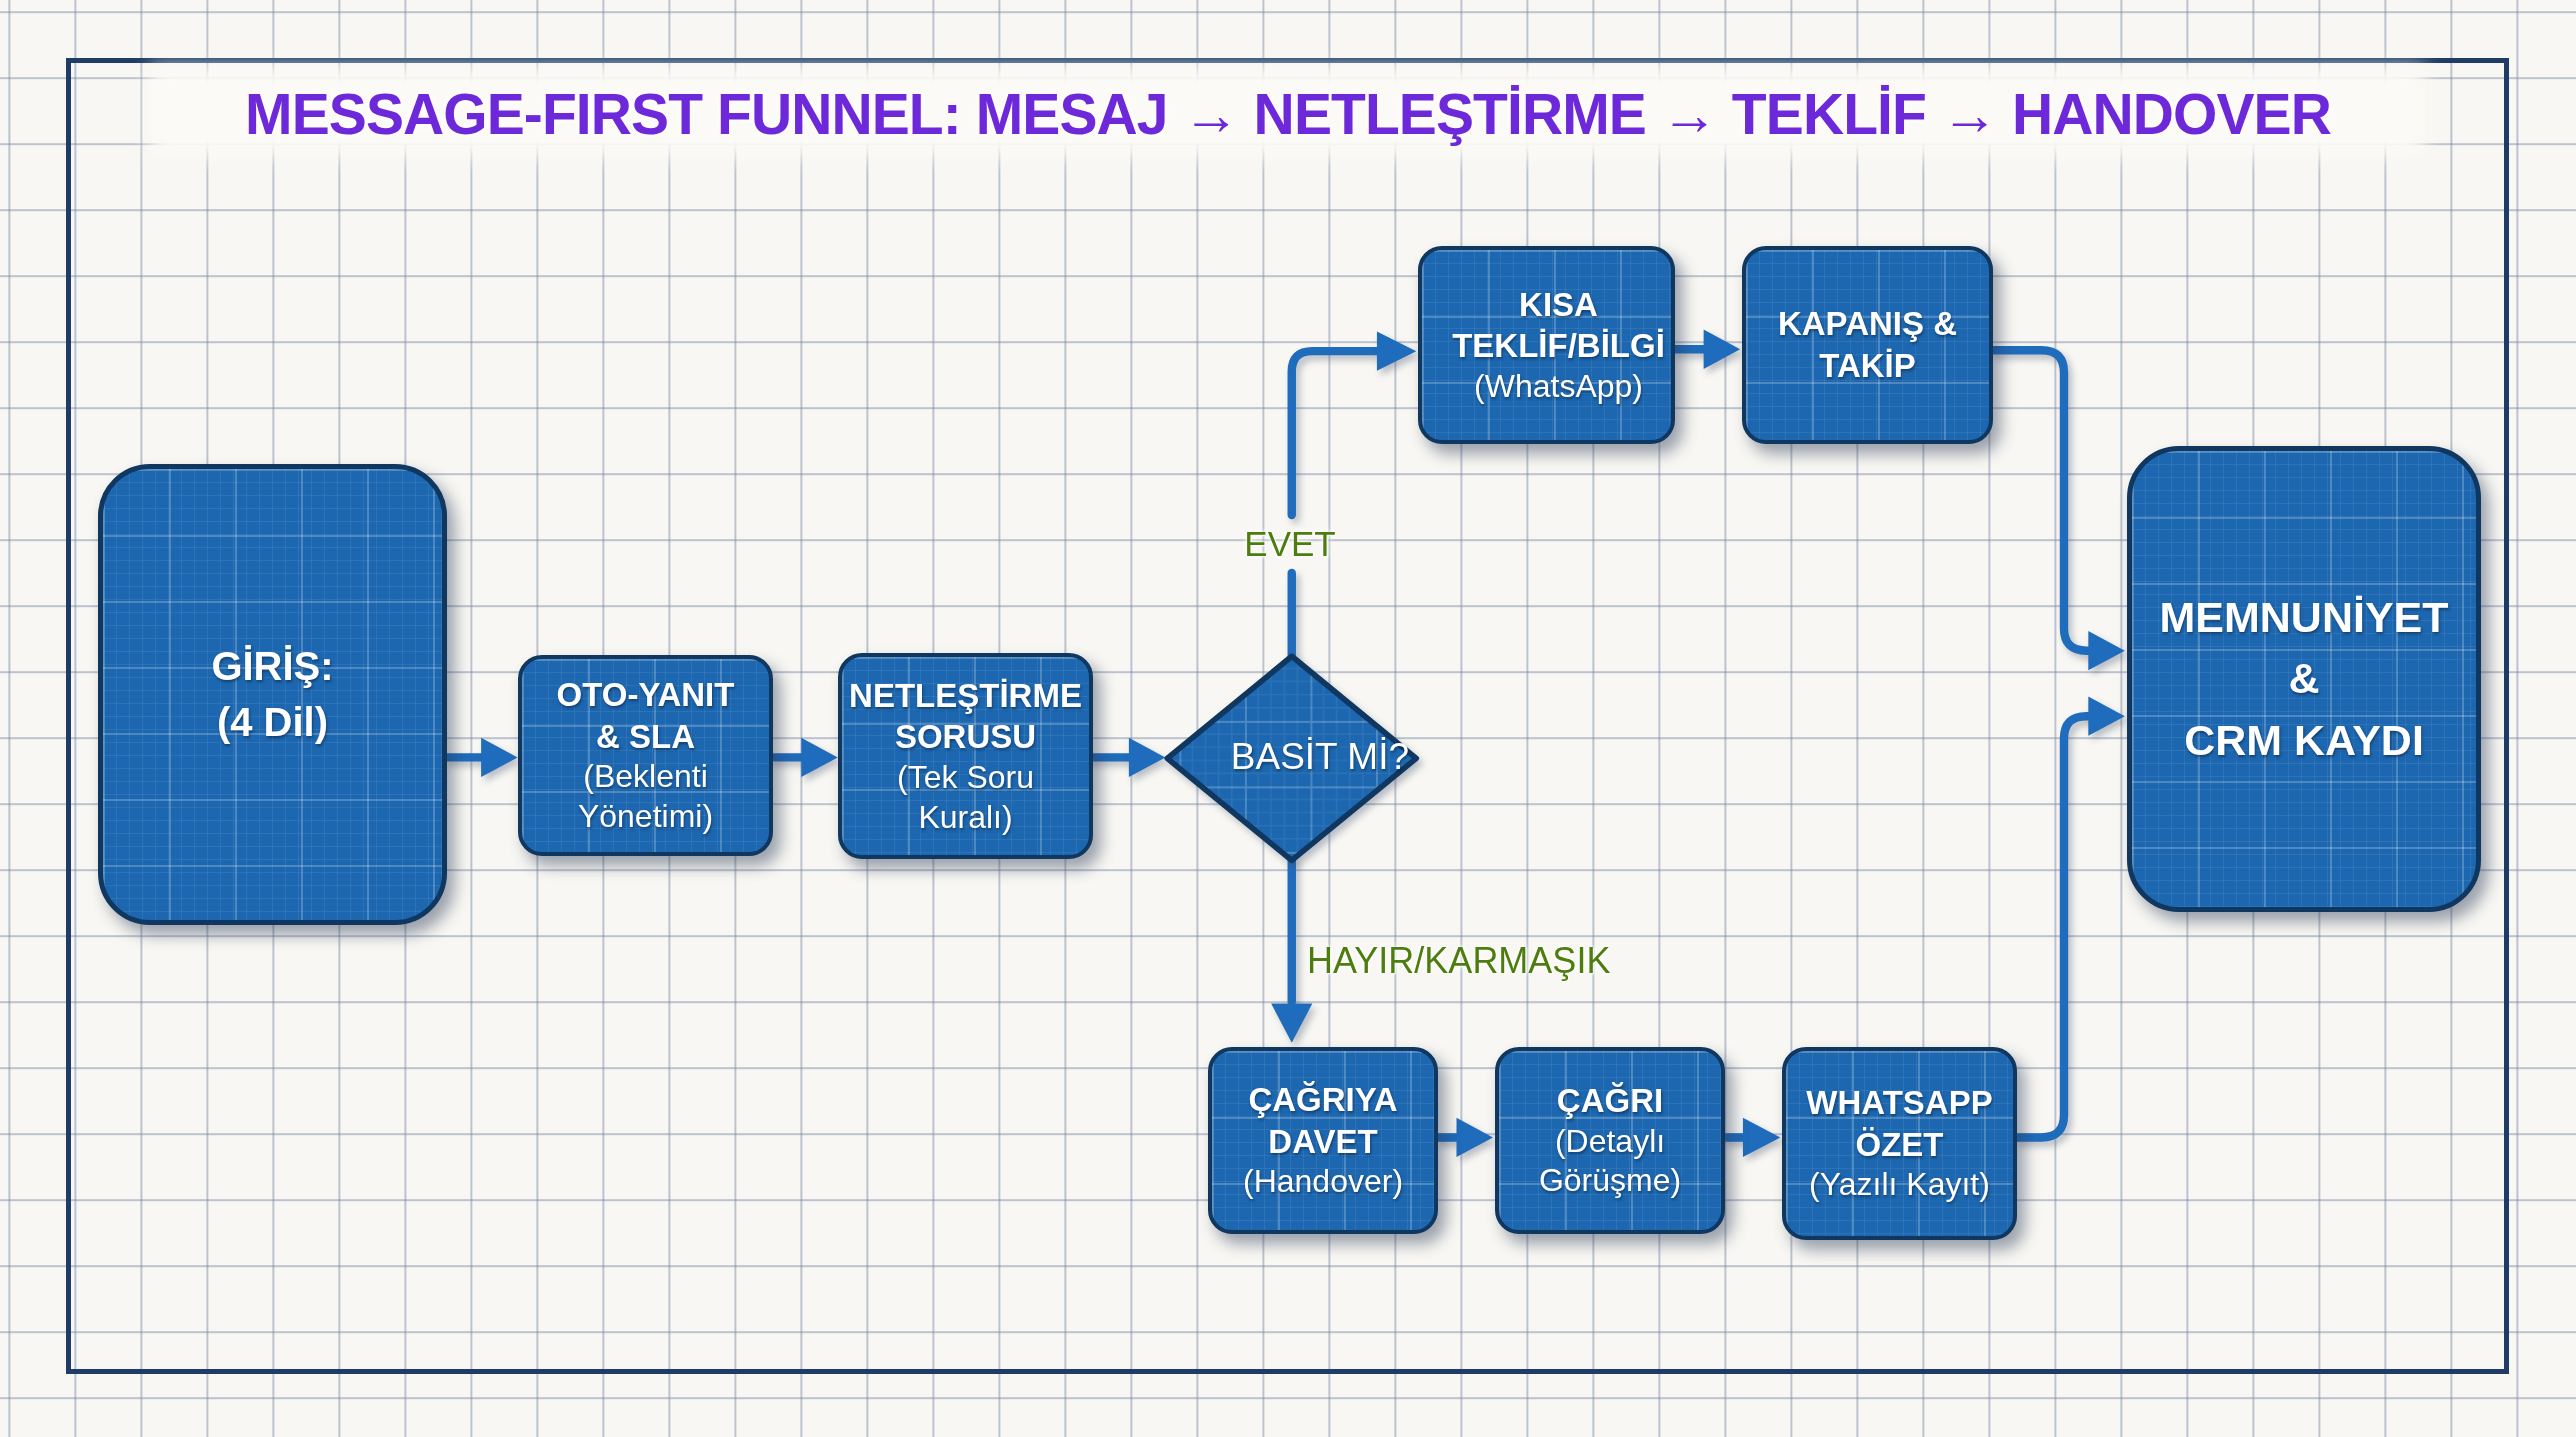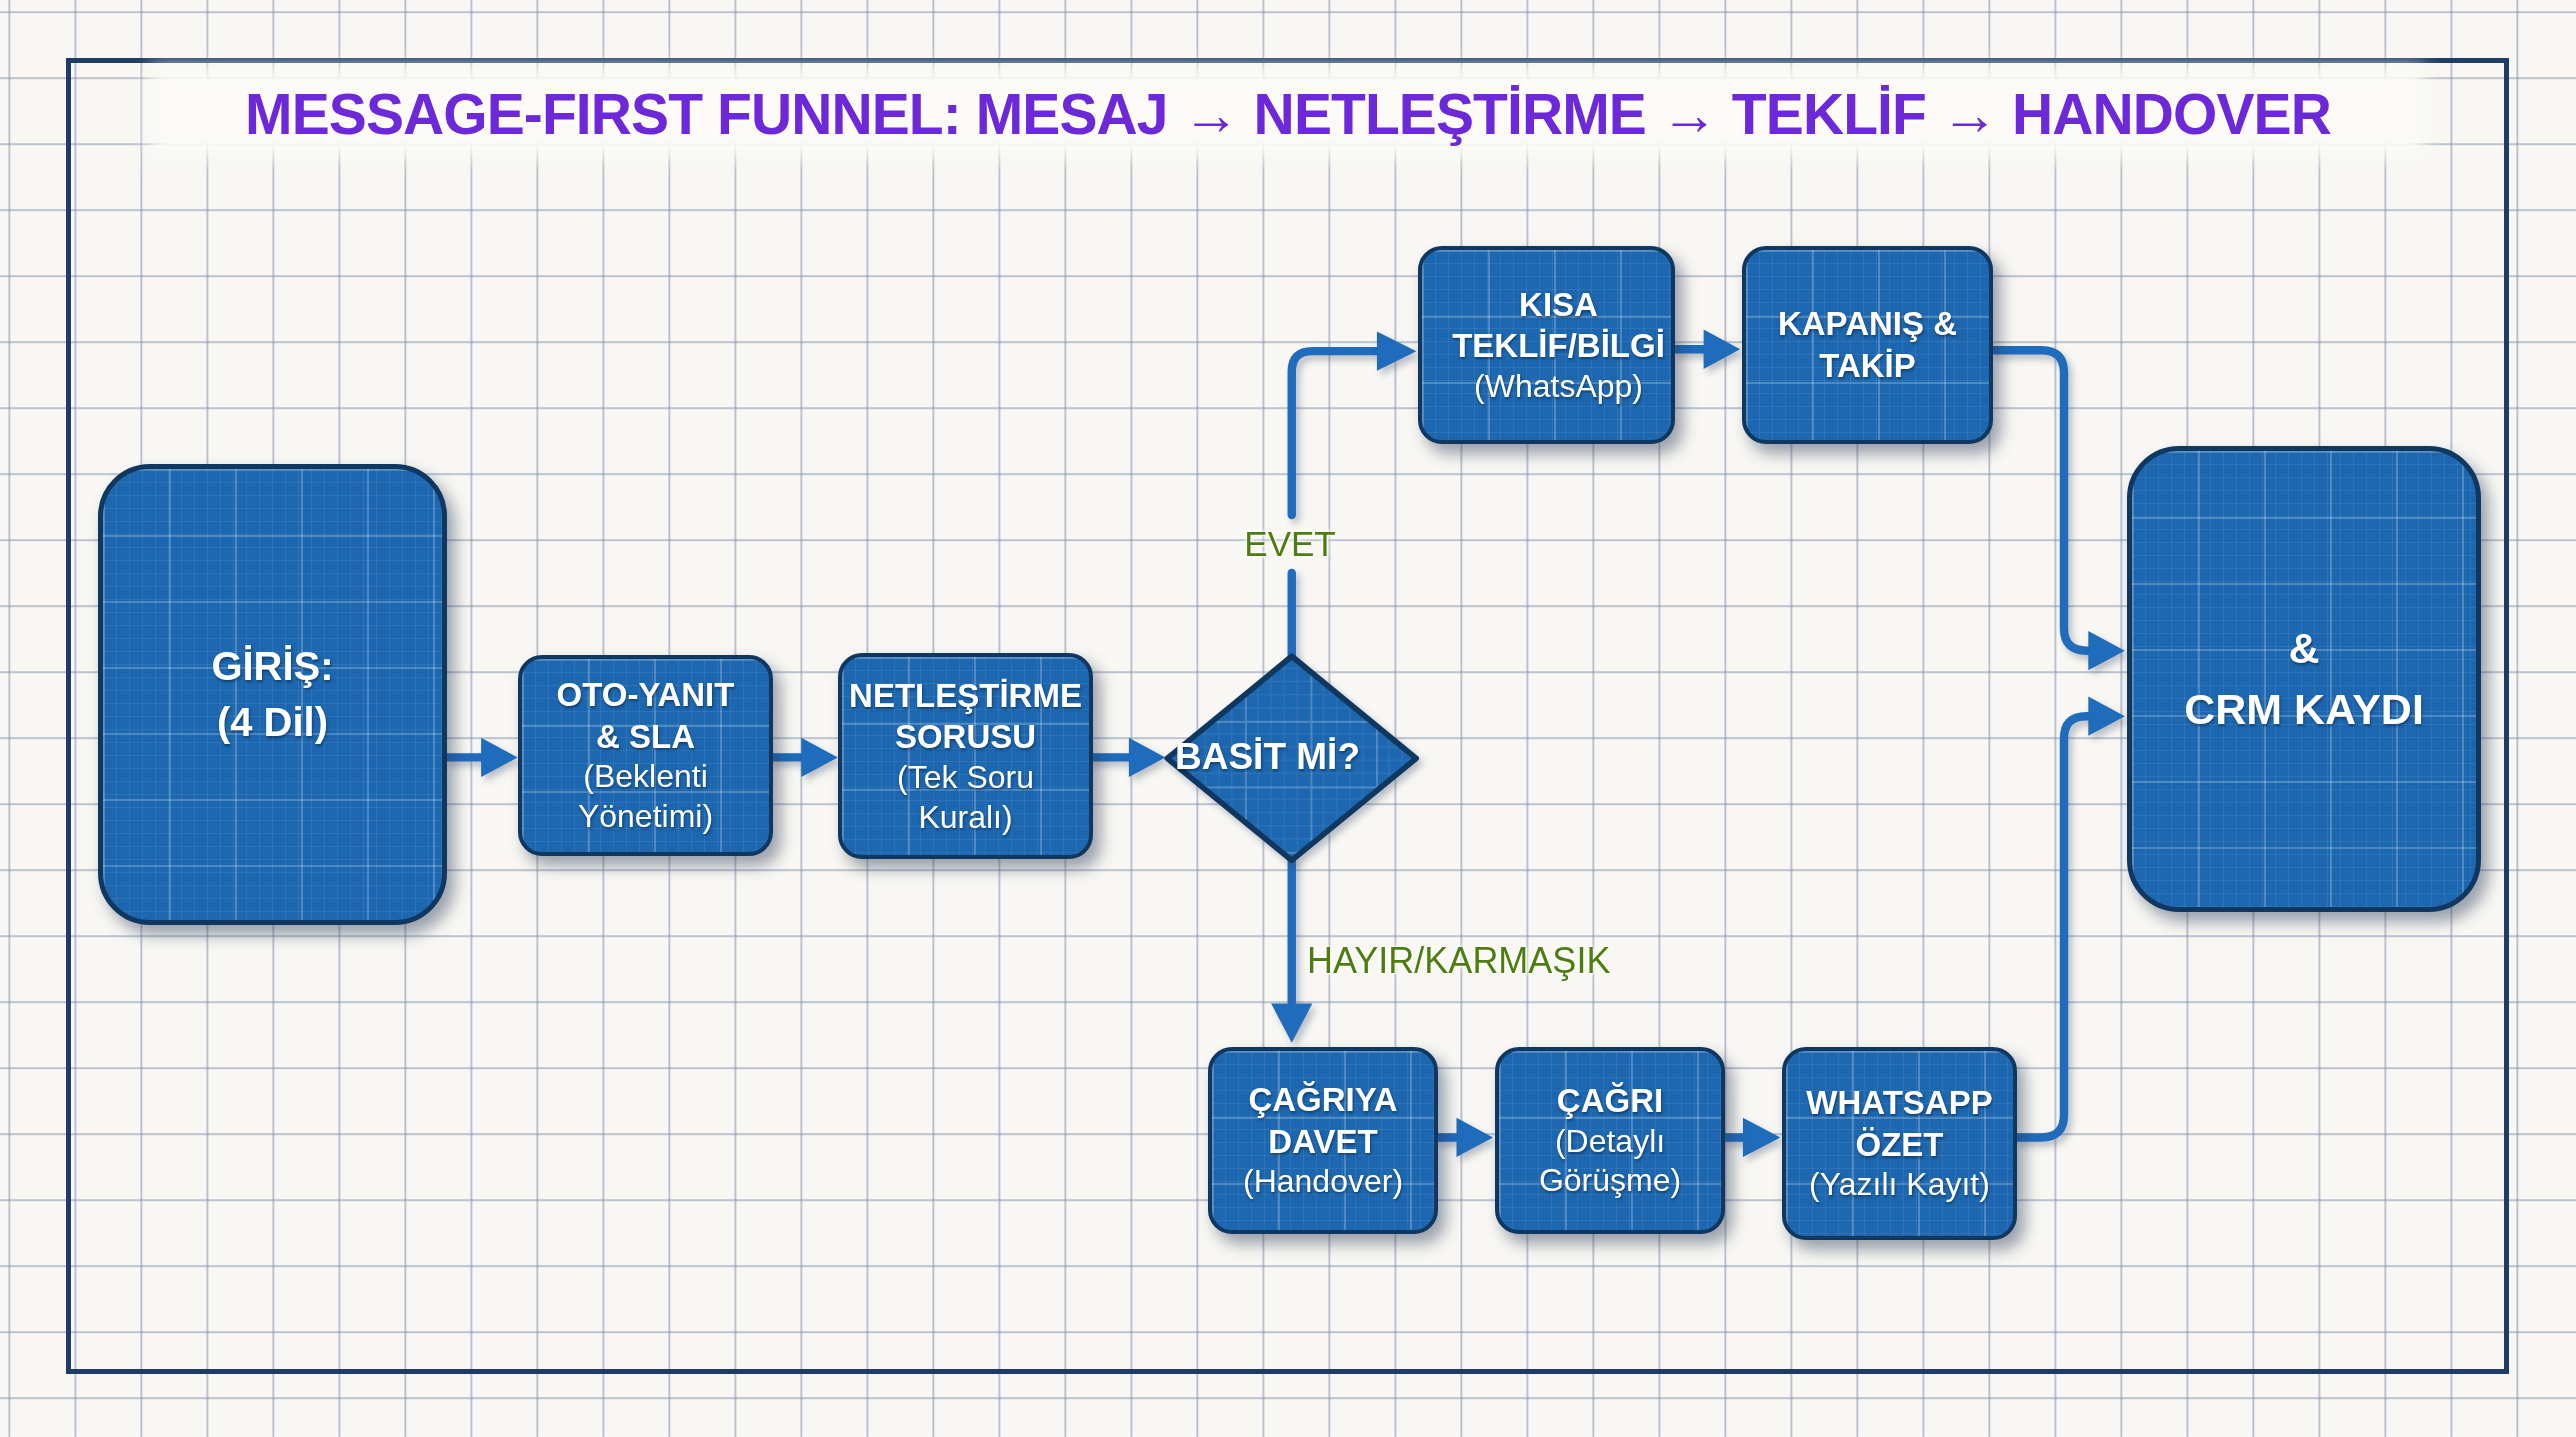--- a/index.html
+++ b/index.html
@@ -41,22 +41,22 @@
     box-shadow:7.5px 9.4px 15px rgba(40,55,85,.45);
     color:#fff;display:flex;flex-direction:column;align-items:center;justify-content:center;
     text-align:center;
   }
   .node.big{border-radius:52px;border-width:5.6px;}
   .nt{font-weight:bold;font-size:33px;line-height:1.26;text-shadow:0.9px 1.9px 2.8px rgba(8,25,48,.5);}
   .ns{font-weight:normal;font-size:32px;line-height:1.24;text-shadow:0.9px 1.9px 2.8px rgba(8,25,48,.5);}
   .big .nt{font-size:40px;line-height:1.38;}
   .node.memnuniyet .nt{font-size:43px;line-height:1.42;}
   .dlabel{
-    position:absolute;left:1175px;top:736px;width:234px;text-align:left;
-    color:#fff;font-weight:bold;font-size:37px;
+    position:absolute;left:1175px;top:736px;width:234px;text-align:right;
+    color:#fff;font-weight:normal;font-size:37px;
     text-shadow:0.9px 1.9px 2.8px rgba(8,25,48,.5);
   }
   .elabel{
     position:absolute;font-weight:normal;color:#4d7c0f;
     text-shadow:0 0 7.5px #fff,0 0 3.7px #fff,0.9px 0.9px 0 rgba(255,255,255,.8);
   }
   .elabel.yes{left:1222px;top:524px;width:136px;text-align:center;font-size:35px;}
   .elabel.no{left:1307px;top:940px;font-size:36px;}
 </style>
 </head>
@@ -149,19 +149,20 @@
   <div class="ns">Görüşme)</div>
 </div>
 
 <div class="node" style="left:1782px;top:1047px;width:235px;height:193px;">
   <div class="nt">WHATSAPP</div>
   <div class="nt">ÖZET</div>
   <div class="ns">(Yazılı Kayıt)</div>
 </div>
 
 <div class="node big memnuniyet" style="left:2127px;top:446px;width:354px;height:466px;">
+  <div class="nt">MEMNUNİYET</div>
   <div class="nt">&amp;</div>
   <div class="nt">CRM KAYDI</div>
 </div>
 
 <div class="elabel yes">EVET</div>
 <div class="elabel no">HAYIR/KARMAŞIK</div>
 
 
 </body></html>

